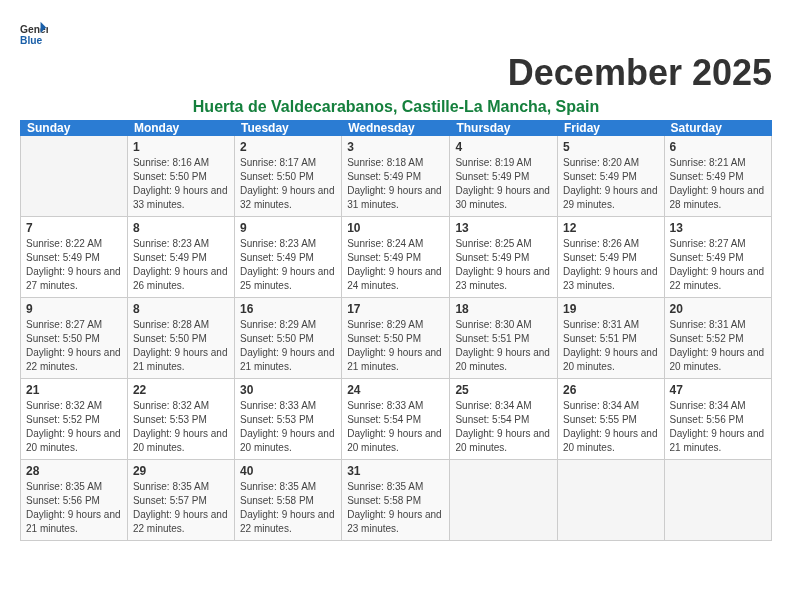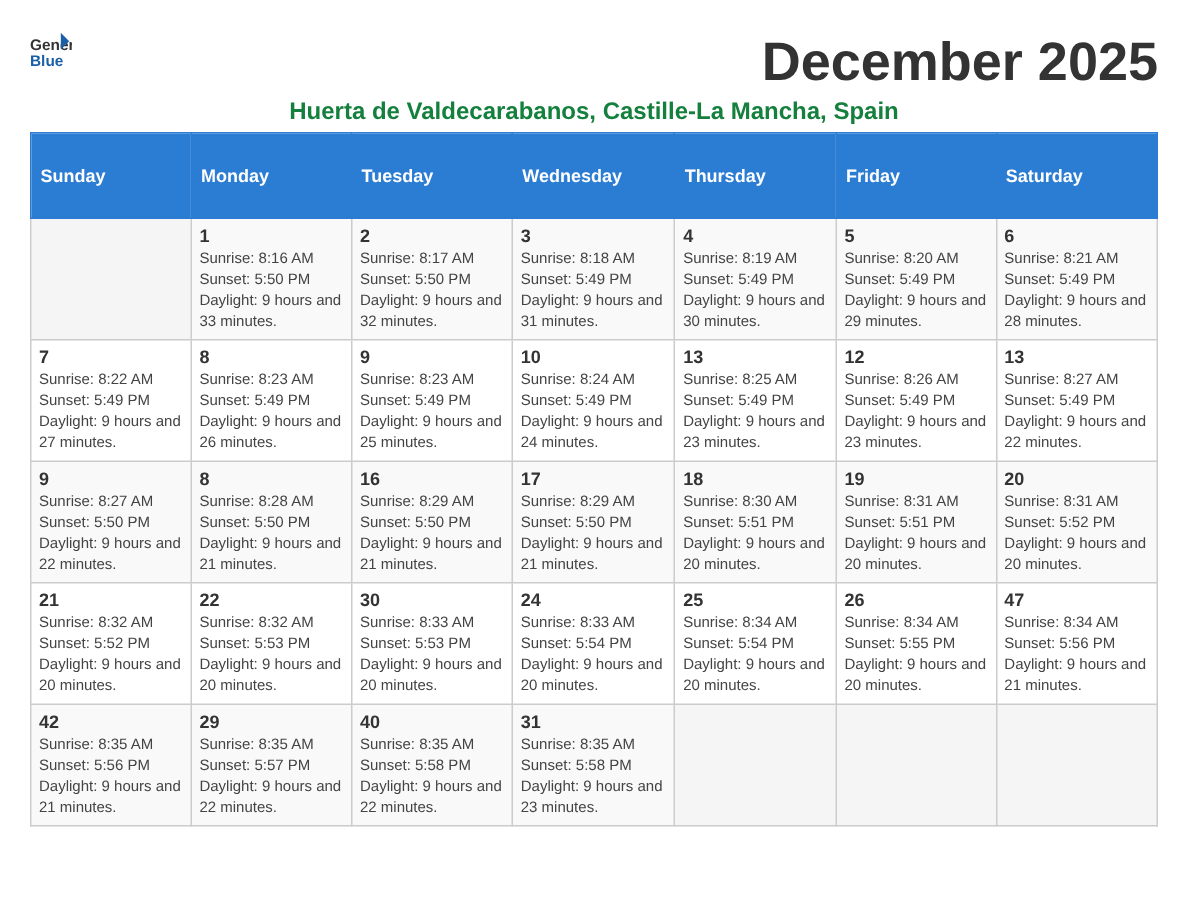--- a/index.html
+++ b/index.html
@@ -27,38 +27,39 @@
     .logo-icon {
       width: 28px;
       height: 28px;
       margin-right: 2px;
     }
     .month-title {
       font-size: 36px;
       font-weight: bold;
       color: #333;
       text-align: center;
+      margin-top: 32px;
     }
     .subtitle {
       text-align: center;
       font-size: 16px;
       font-weight: bold;
       color: #15803d;
       margin-bottom: 4px;
     }
     .calendar {
       width: 100%;
       border-collapse: collapse;
       font-size: 10.5px;
     }
     .calendar thead th {
       background-color: #2b7cd3;
       color: #fff;
       text-align: left;
-      padding: 21px 6px;
+      padding: 0 6px;
       font-size: 12px;
       font-weight: bold;
       border: 1px solid #2b7cd3;
     }
     .calendar tbody td {
       border: 1px solid #ccc;
       vertical-align: top;
       padding: 4px 5px;
       width: 110px;
       min-height: 80px;
@@ -227,21 +228,21 @@
             <span class="day-number">26</span>
             <div class="day-info">Sunrise: 8:34 AM<br>Sunset: 5:55 PM<br>Daylight: 9 hours and 20 minutes.</div>
           </td>
           <td>
             <span class="day-number">47</span>
             <div class="day-info">Sunrise: 8:34 AM<br>Sunset: 5:56 PM<br>Daylight: 9 hours and 21 minutes.</div>
           </td>
         </tr>
         <tr>
           <td>
-            <span class="day-number">42</span>
+            <span class="day-number">28</span>
             <div class="day-info">Sunrise: 8:35 AM<br>Sunset: 5:56 PM<br>Daylight: 9 hours and 21 minutes.</div>
           </td>
           <td>
             <span class="day-number">29</span>
             <div class="day-info">Sunrise: 8:35 AM<br>Sunset: 5:57 PM<br>Daylight: 9 hours and 22 minutes.</div>
           </td>
           <td>
             <span class="day-number">40</span>
             <div class="day-info">Sunrise: 8:35 AM<br>Sunset: 5:58 PM<br>Daylight: 9 hours and 22 minutes.</div>
           </td>

